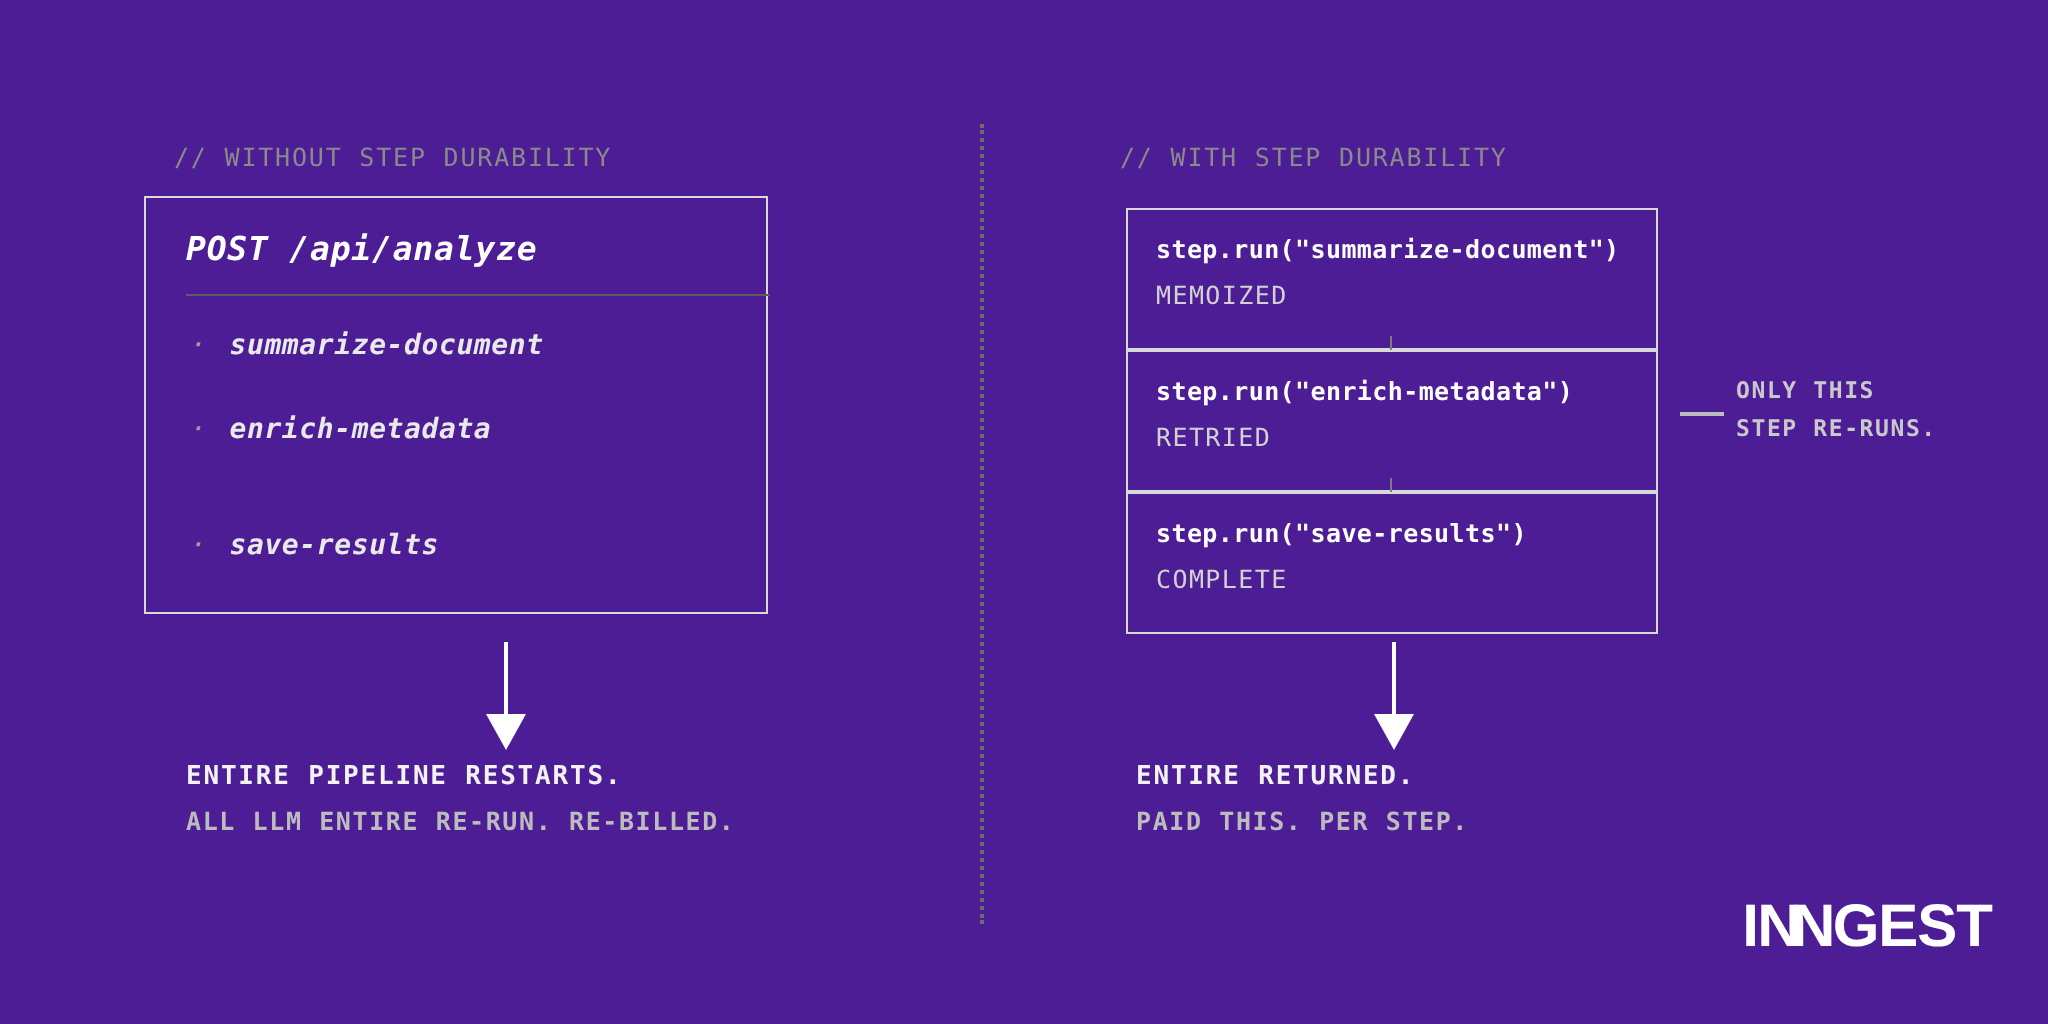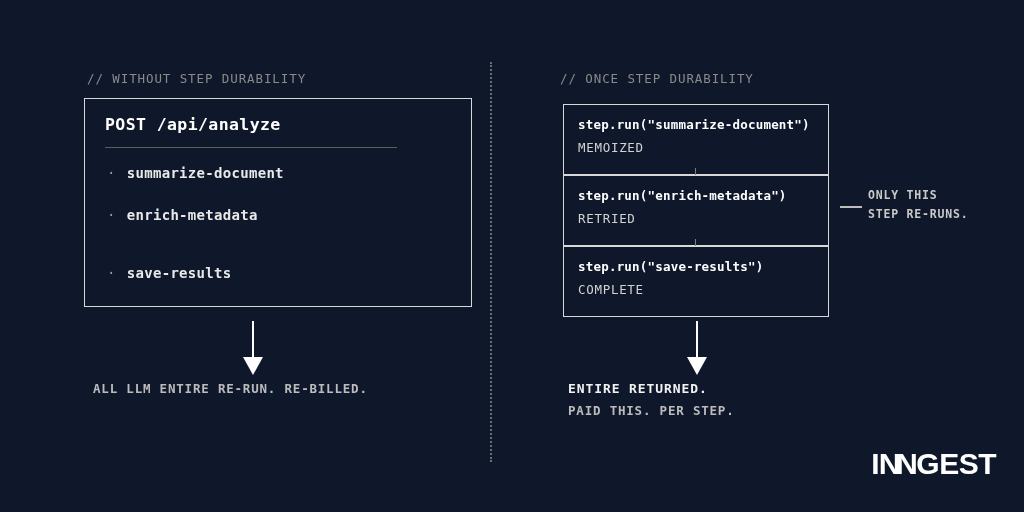--- a/index.html
+++ b/index.html
@@ -7,21 +7,21 @@
     padding: 0;
     background: #000;
   }
   body {
     font-family: "DejaVu Sans Mono", "Liberation Mono", monospace;
   }
   .stage {
     position: relative;
     width: 1024px;
     height: 512px;
-    background: #0f172a;
+    background: #4c1d95;
     overflow: hidden;
   }
 
   
   .comment {
     position: absolute;
     font-size: 12.5px;
     letter-spacing: 0.9px;
     color: #8a8a8a;
     white-space: nowrap;
@@ -35,26 +35,27 @@
     left: 490px;
     top: 62px;
     width: 0;
     height: 400px;
     border-left: 2px dotted #6d6d6d;
   }
 
   
   .mono-card {
     position: absolute;
-    left: 84px;
+    left: 72px;
     top: 98px;
-    width: 388px;
+    width: 312px;
     height: 209px;
     border: 1.5px solid #d8d8d8;
     box-sizing: border-box;
+    font-style: italic;
   }
   .mono-title {
     position: absolute;
     left: 20px;
     top: 16px;
     font-size: 16.5px;
     font-weight: bold;
     color: #ffffff;
     letter-spacing: 0.4px;
     white-space: nowrap;
@@ -238,26 +239,27 @@
       <span class="bullet">·</span><span>save-results</span>
     </div>
   </div>
 
   <div class="arrow arrow-left">
     <div class="arrow-shaft"></div>
     <div class="arrow-head"></div>
   </div>
 
   <div class="caption caption-left">
+    <div class="caption-main">ENTIRE PIPELINE RESTARTS.</div>
     <div class="caption-sub">ALL LLM ENTIRE RE-RUN. RE-BILLED.</div>
   </div>
 
   <div class="divider"></div>
 
-  <div class="comment comment-right">// ONCE STEP DURABILITY</div>
+  <div class="comment comment-right">// WITH STEP DURABILITY</div>
 
   <div class="step-box step-box-0">
     <div class="step-call">step.run("summarize-document")</div>
     <div class="step-status">MEMOIZED</div>
   </div>
   <div class="step-connector step-connector-0"></div>
 
   <div class="step-box step-box-1">
     <div class="step-call">step.run("enrich-metadata")</div>
     <div class="step-status">RETRIED</div>

